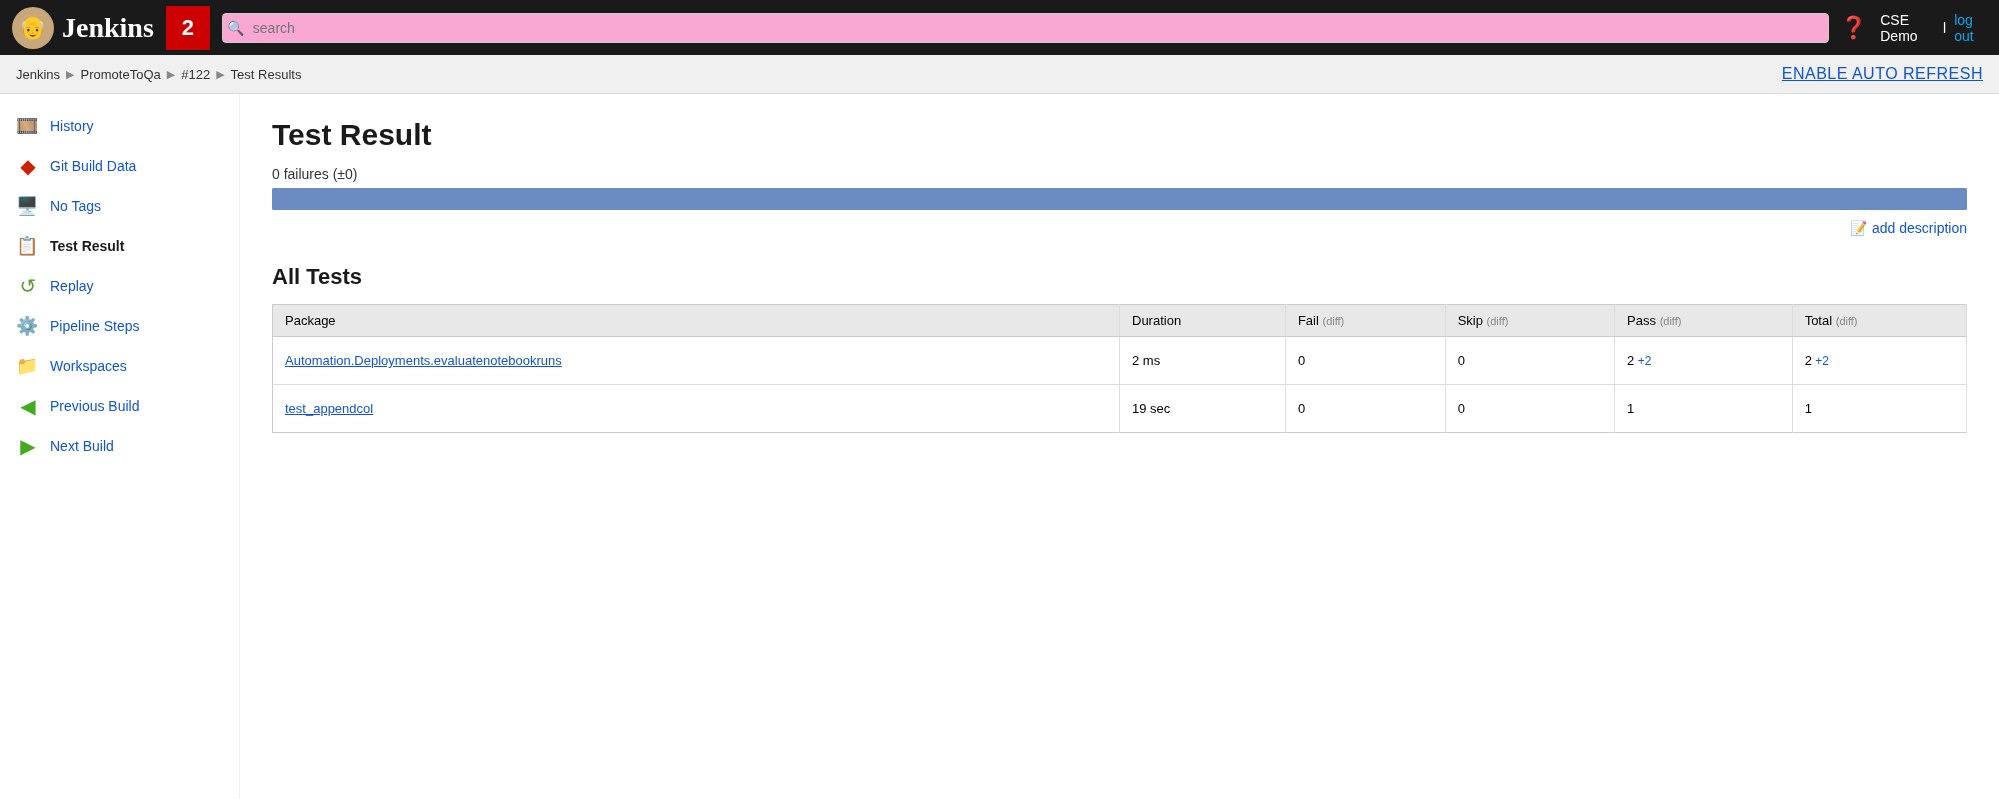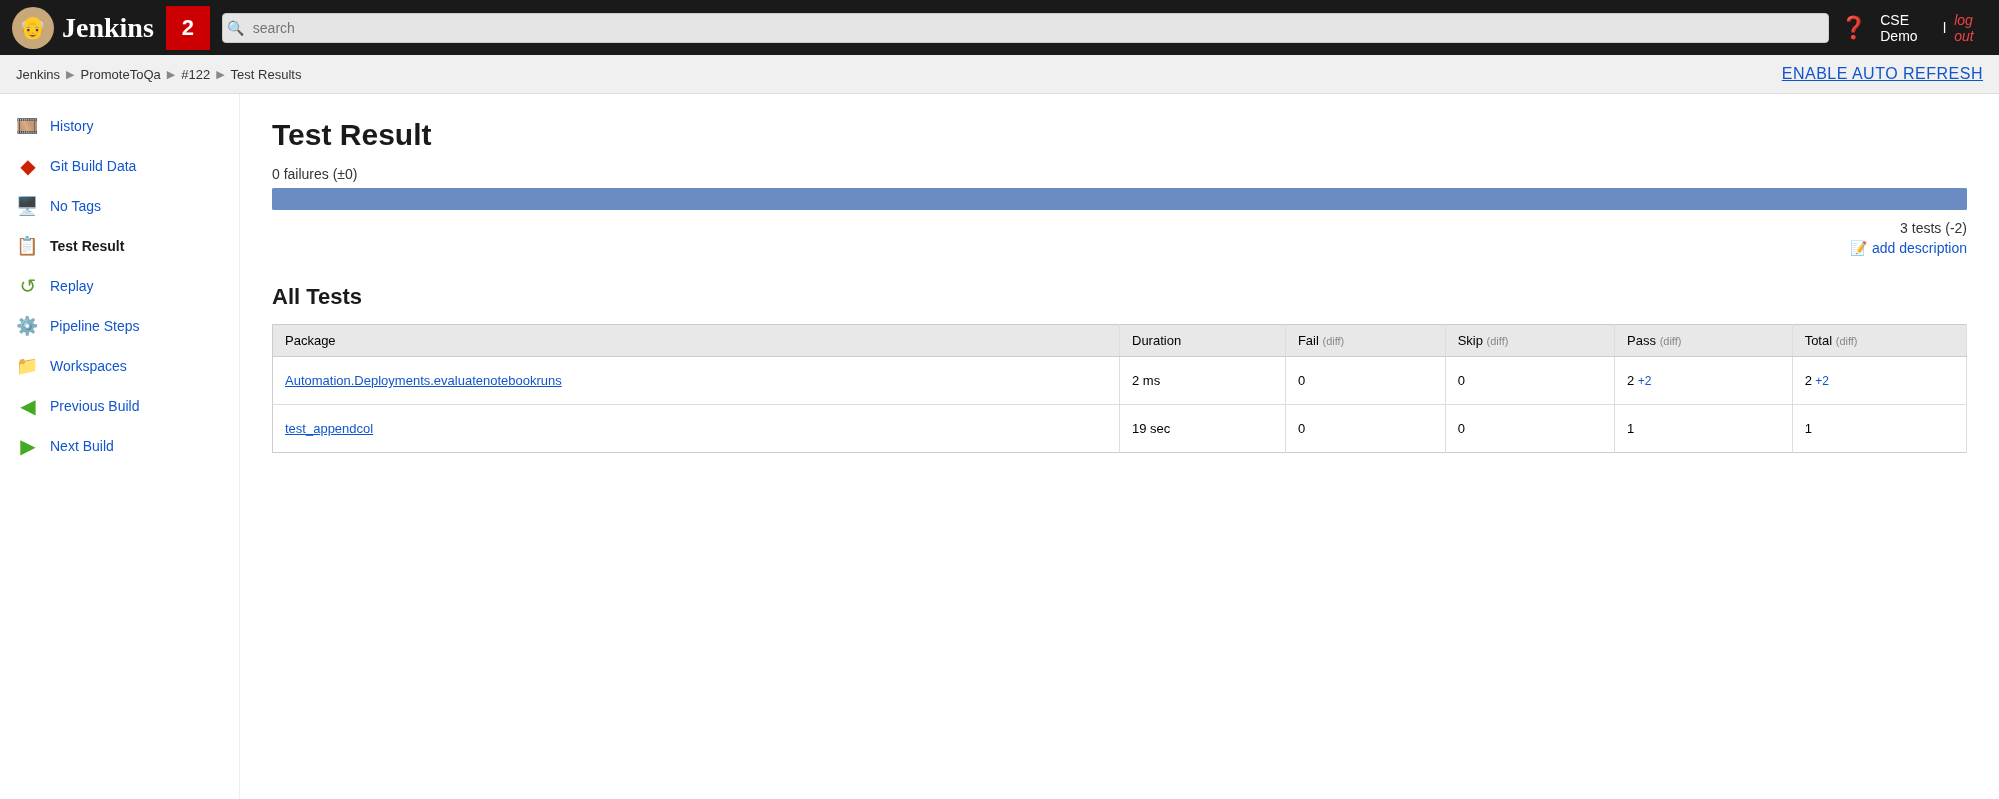--- a/index.html
+++ b/index.html
@@ -49,21 +49,21 @@
       align-items: center;
       justify-content: center;
       flex-shrink: 0;
     }
     #search-input {
       width: 100%;
       padding: 6px 12px 6px 30px;
       border-radius: 4px;
       border: 1px solid #ccc;
       font-size: 14px;
-      background: #e5e5e5;
+      background: #f9a8d4;
     }
     #search-wrapper {
       position: relative;
       width: 100%;
     }
     #search-wrapper::before {
       content: '🔍';
       position: absolute;
       left: 6px;
       top: 50%;
@@ -80,25 +80,24 @@
       display: flex;
       align-items: center;
       gap: 8px;
       margin-left: auto;
     }
     #user-name {
       color: #fff;
       font-size: 14px;
     }
     #logout-link {
-      color: #ef4444;
+      color: #0ea5e9;
       font-size: 14px;
       text-decoration: none;
       cursor: pointer;
-      font-style: italic;
     }
 
     
     #breadcrumb-bar {
       background: #f0f0f0;
       border-bottom: 1px solid #ddd;
       padding: 10px 16px;
       display: flex;
       align-items: center;
       justify-content: space-between;
@@ -341,21 +340,20 @@
     </a>
   </nav>
 
   <main id="content">
     <h1 id="page-heading">Test Result</h1>
     <p id="failures-label">0 failures (±0)</p>
     <div id="progress-bar-outer">
       <div id="progress-bar-fill"></div>
     </div>
     <div id="stats-area">
-      <span id="tests-count">3 tests (-2)</span>
       <div style="margin-top:4px;">
         <a id="add-description-link">
           <span>📝</span>
           <span>add description</span>
         </a>
       </div>
     </div>
 
     <h2 id="all-tests-heading">All Tests</h2>
 

